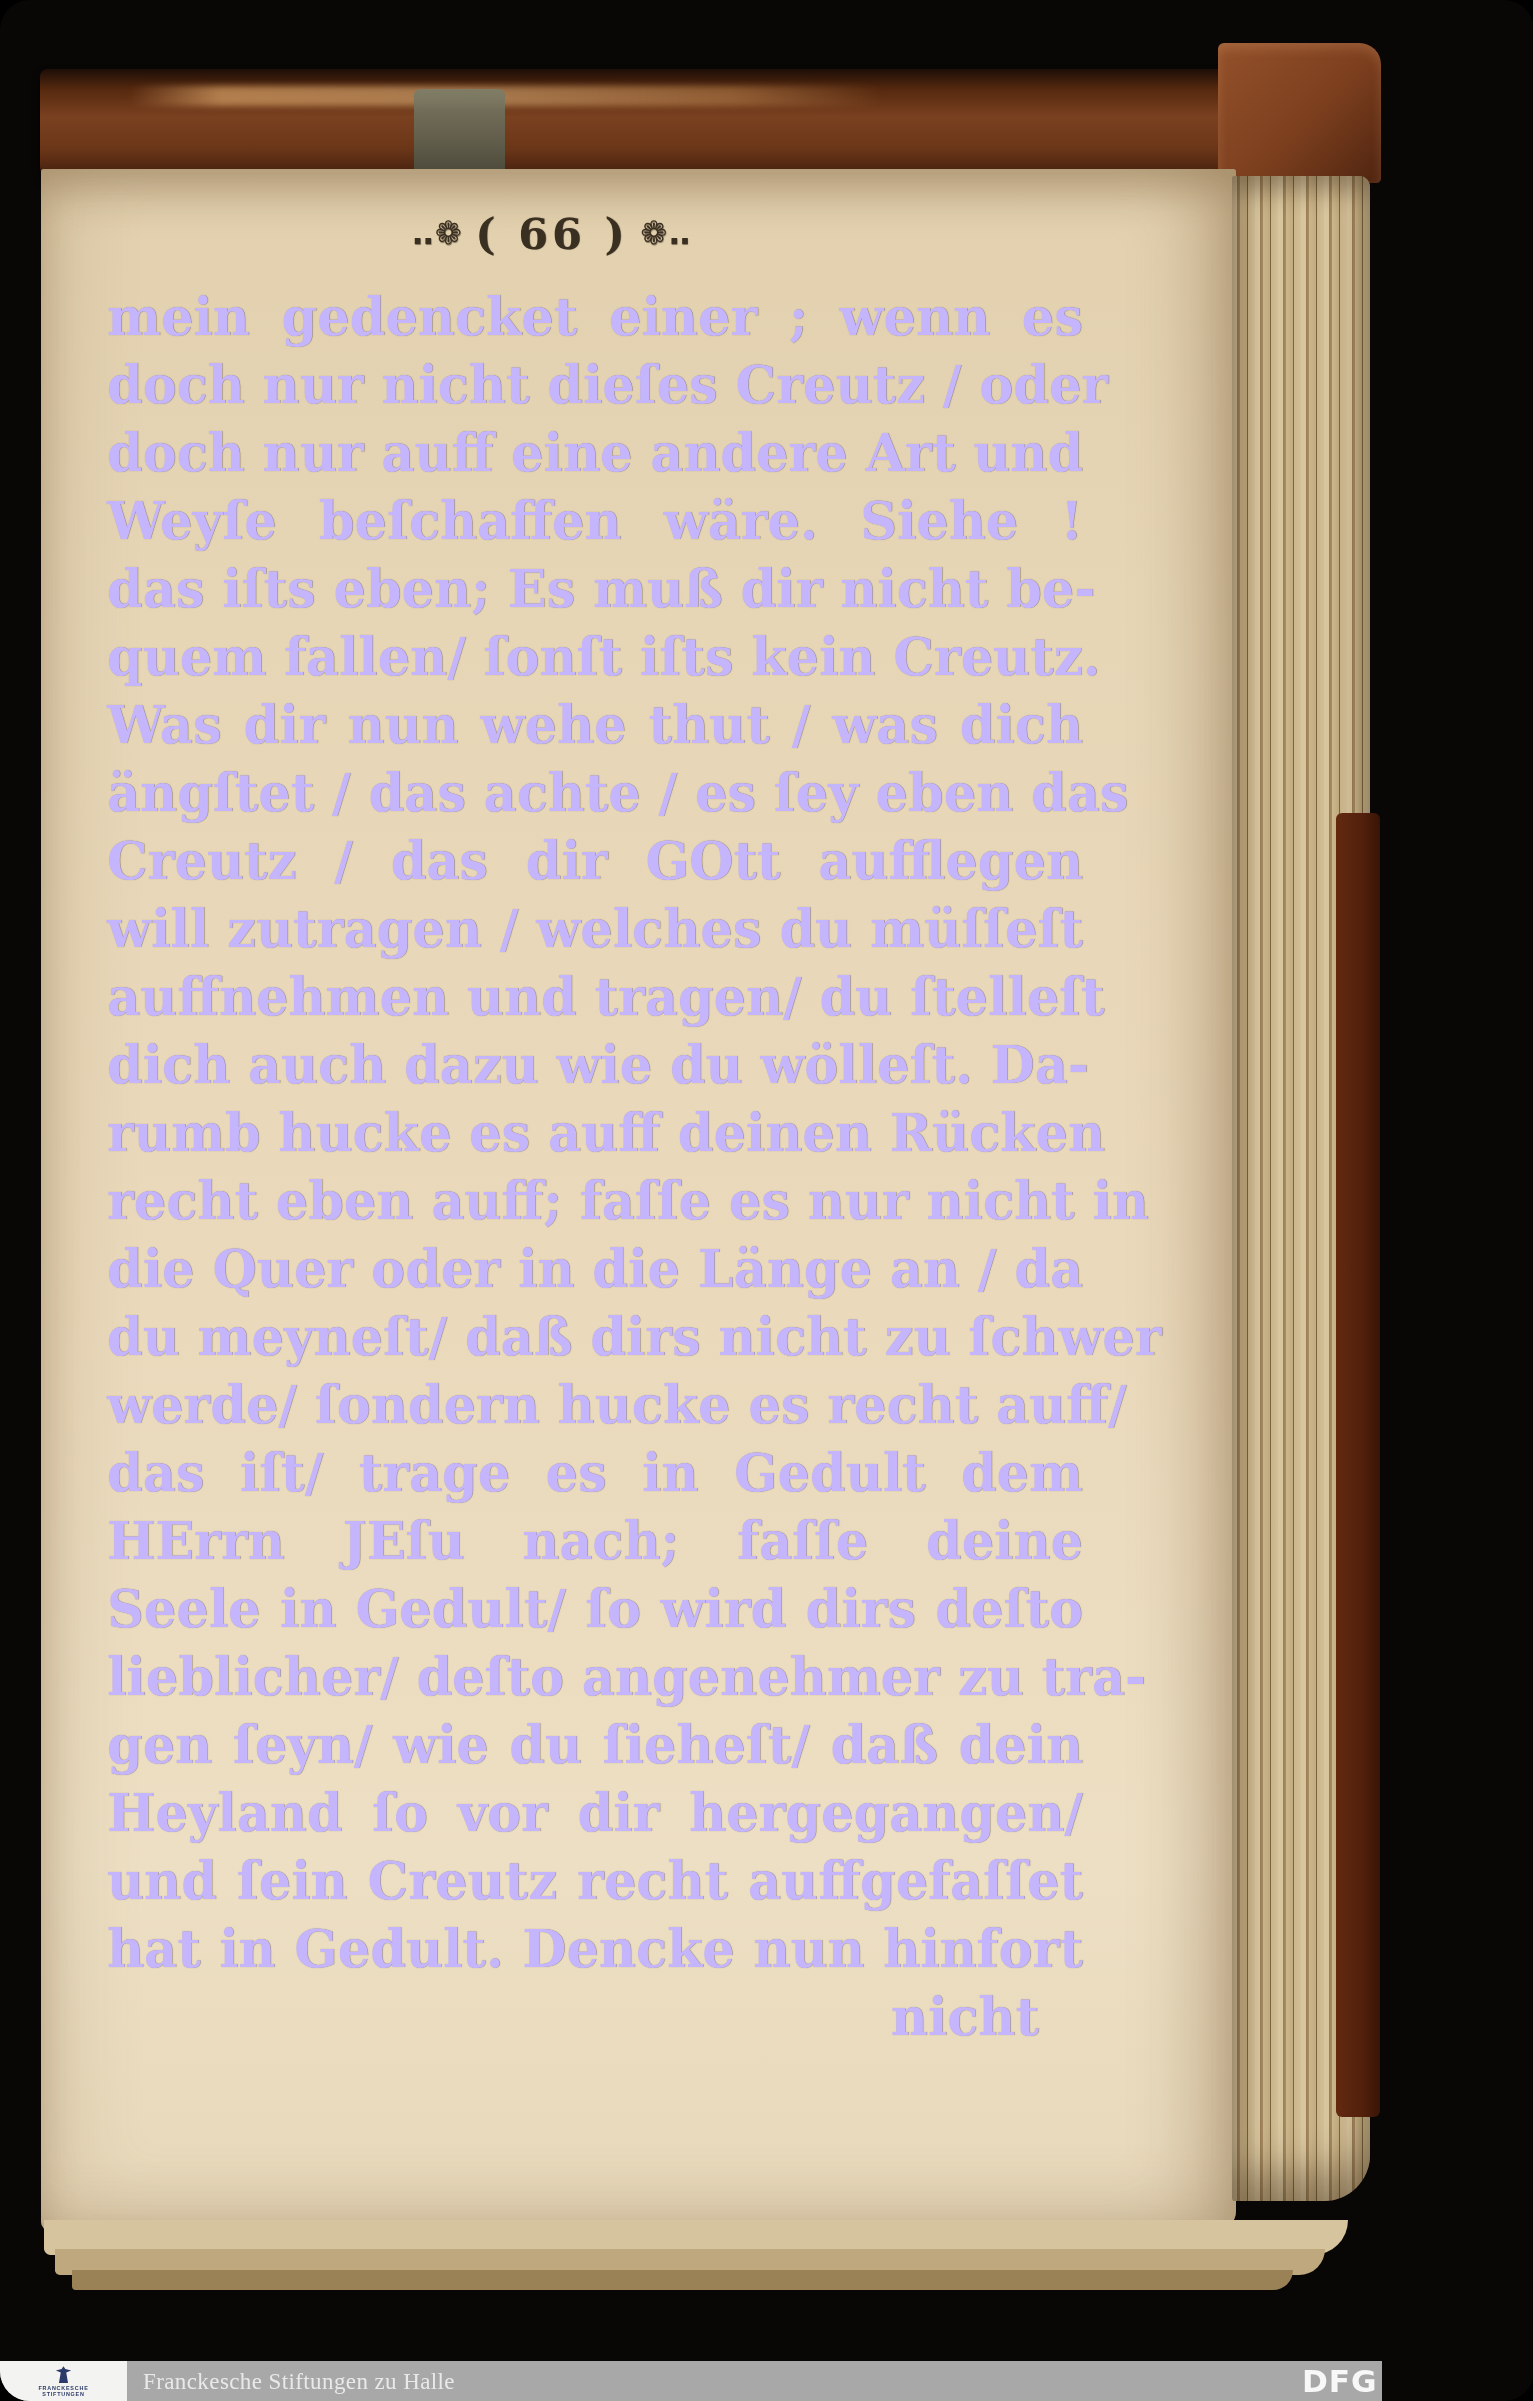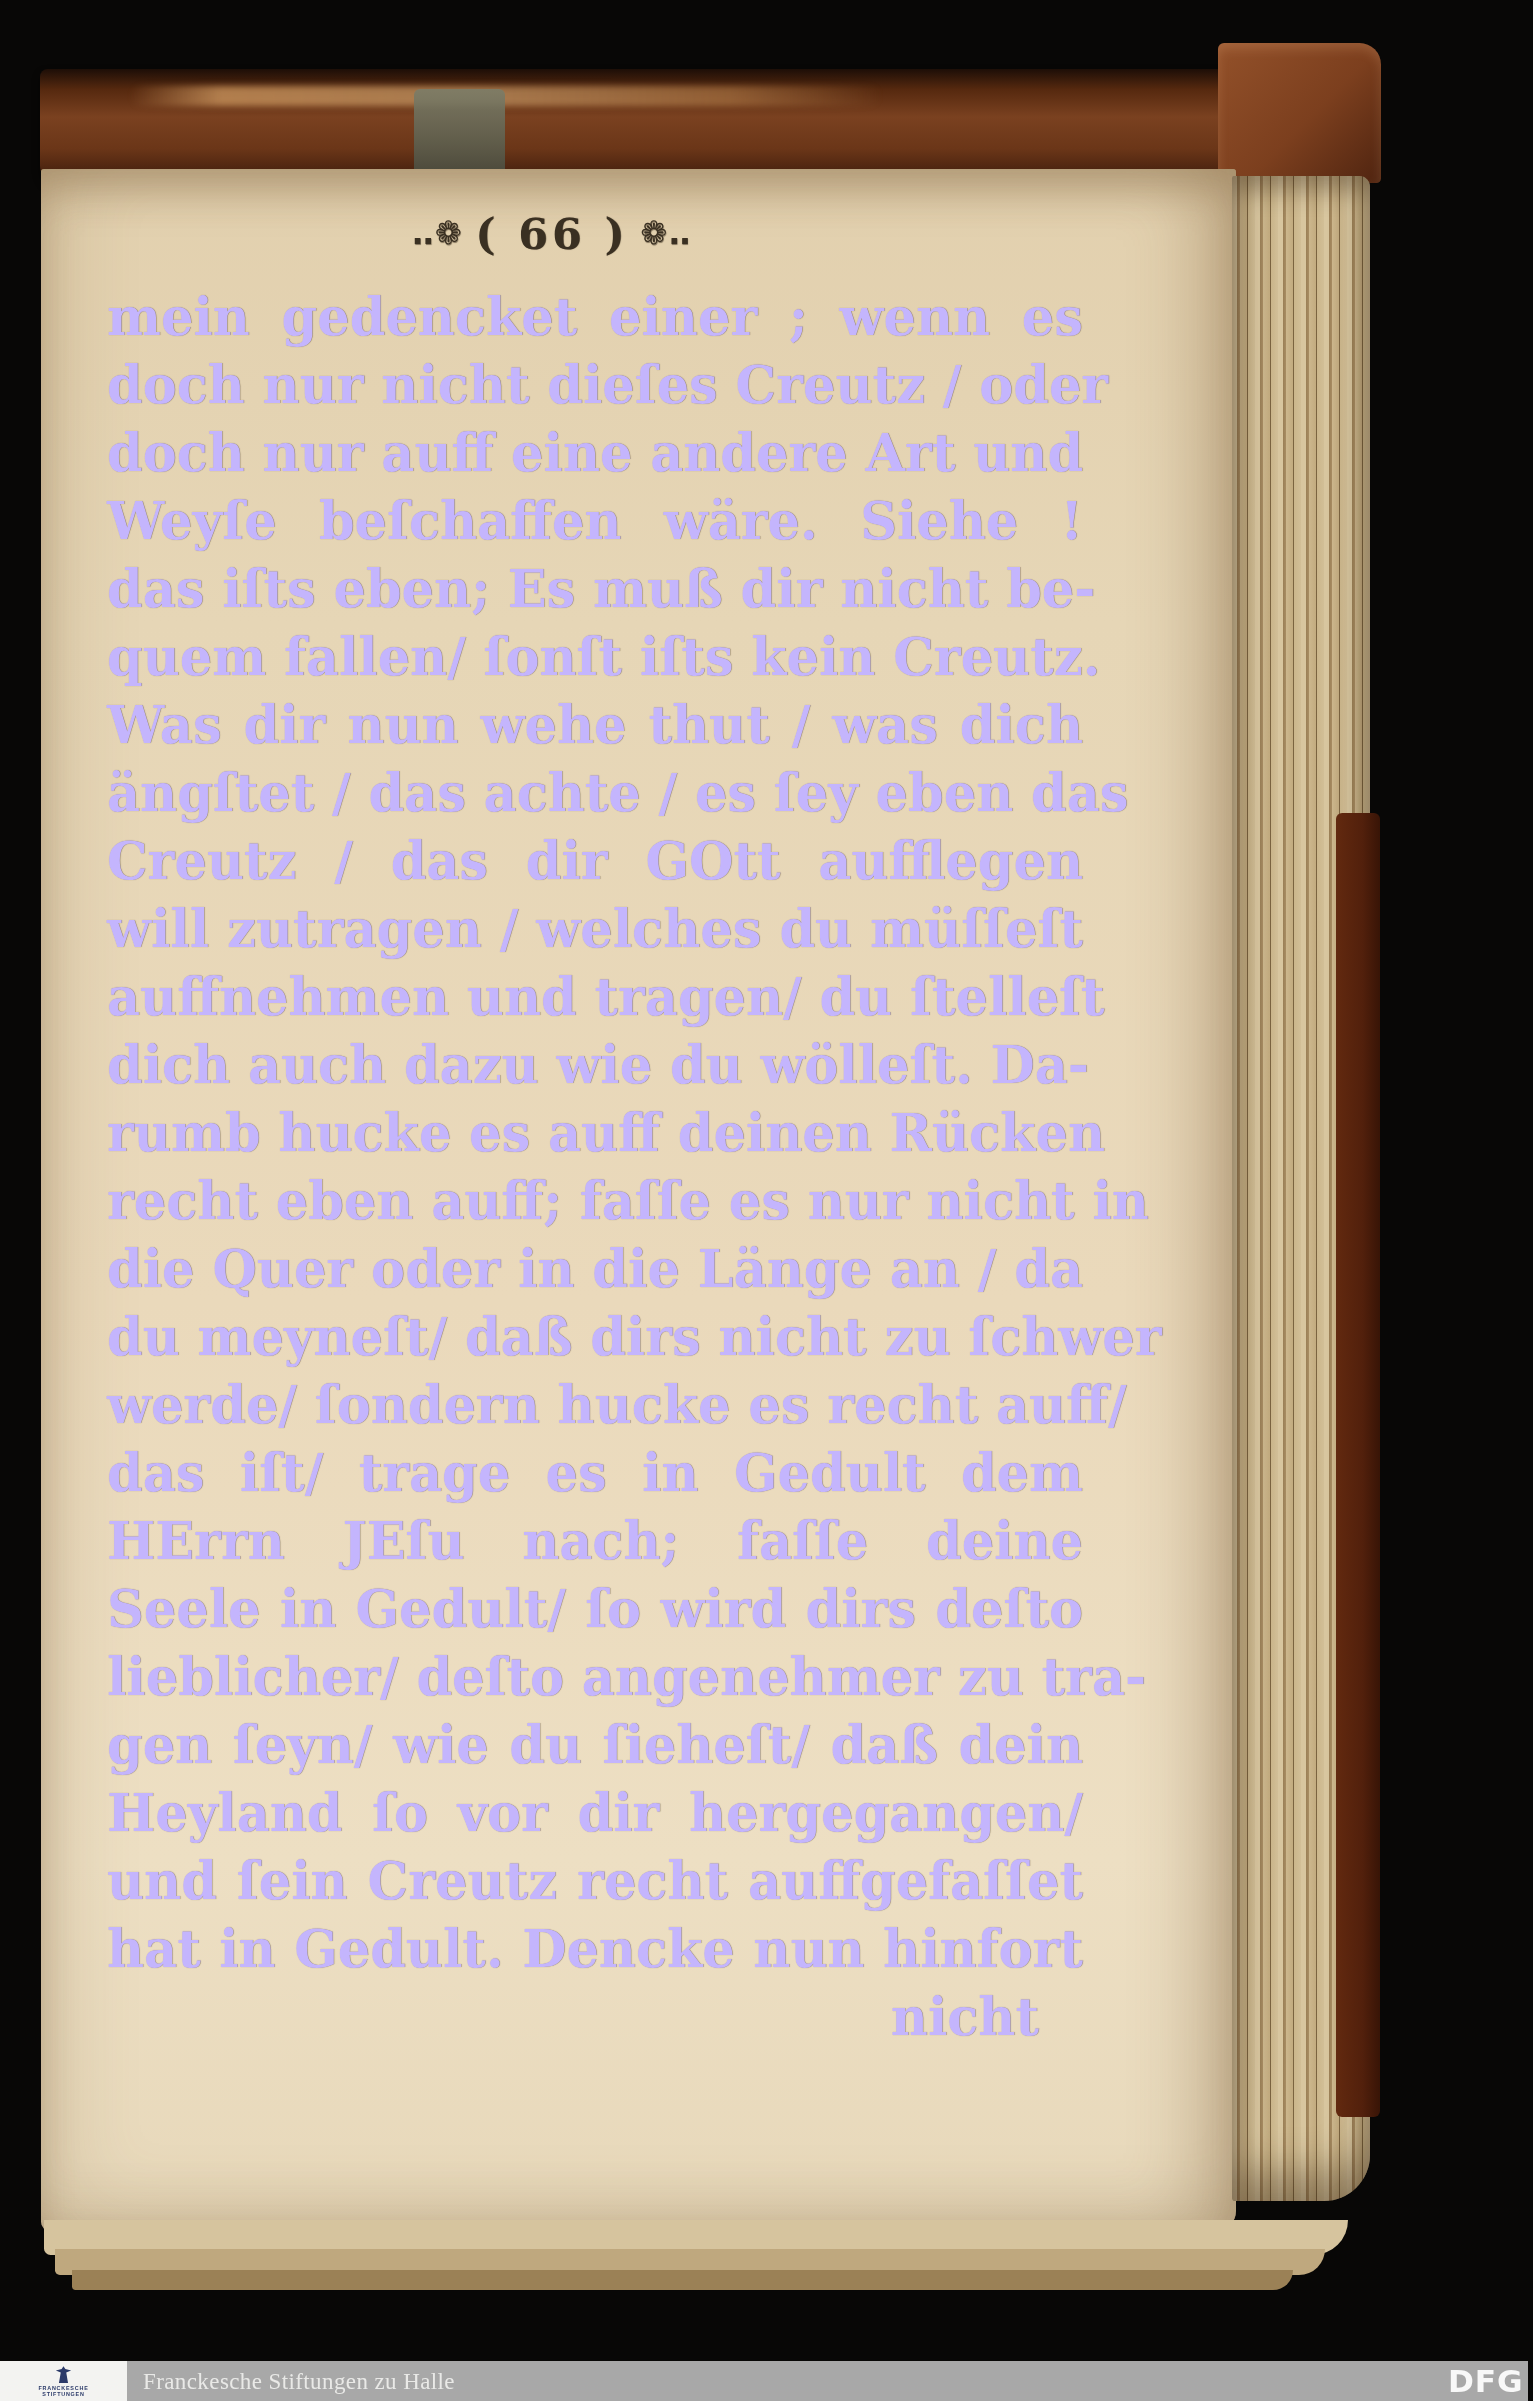--- a/index.html
+++ b/index.html
@@ -1,19 +1,20 @@
 <!DOCTYPE html>
 <html style="font-size:12.3px"><head>
 <meta charset="utf-8">
 <style>
   html,body{margin:0;padding:0;background:#000;}
   .canvas{
     position:relative;width:1534px;height:2401px;overflow:hidden;
     background:#080706;
     font-family:"DejaVu Serif", serif;
+    border-radius:30px;
   }
   
   .leather-top{
     position:absolute;left:40px;top:69px;width:1196px;height:114px;
     background:linear-gradient(180deg,#1d0e07 0%,#56290f 18%,#7a4120 42%,#6b3618 70%,#3a1a0b 100%);
     border-radius:7.7px 3.1px 10.7px 17px;
     box-shadow:0 4.6px 7.7px rgba(0,0,0,.55);
   }
   .leather-highlight{
     position:absolute;left:130px;top:86px;width:752px;height:20px;
@@ -83,21 +84,21 @@
     text-align:justify;text-align-last:justify;
     transform:scaleY(1.03);
   }
   .catchword{
     height:68px;line-height:68px;text-align:right;text-align-last:right;
     padding-right:44px;transform:scaleY(1.03);
   }
 
   
   .footer-bar{
-    position:absolute;left:0;top:2361px;width:1528px;height:41px;
+    position:absolute;left:0;top:2361px;width:1382px;height:41px;
     background:#a8a8a8;
   }
   .logo-box{
     position:absolute;left:0;top:0;width:127px;height:41px;background:#f3f3f1;
     display:flex;flex-direction:column;align-items:center;justify-content:center;
   }
   .logo-mark{
     width:15.3px;height:17px;background:#2b3a69;margin-bottom:1.5px;
     clip-path:polygon(50% 0,62% 16%,100% 26%,68% 38%,80% 100%,20% 100%,32% 38%,0 26%,38% 16%);
   }

